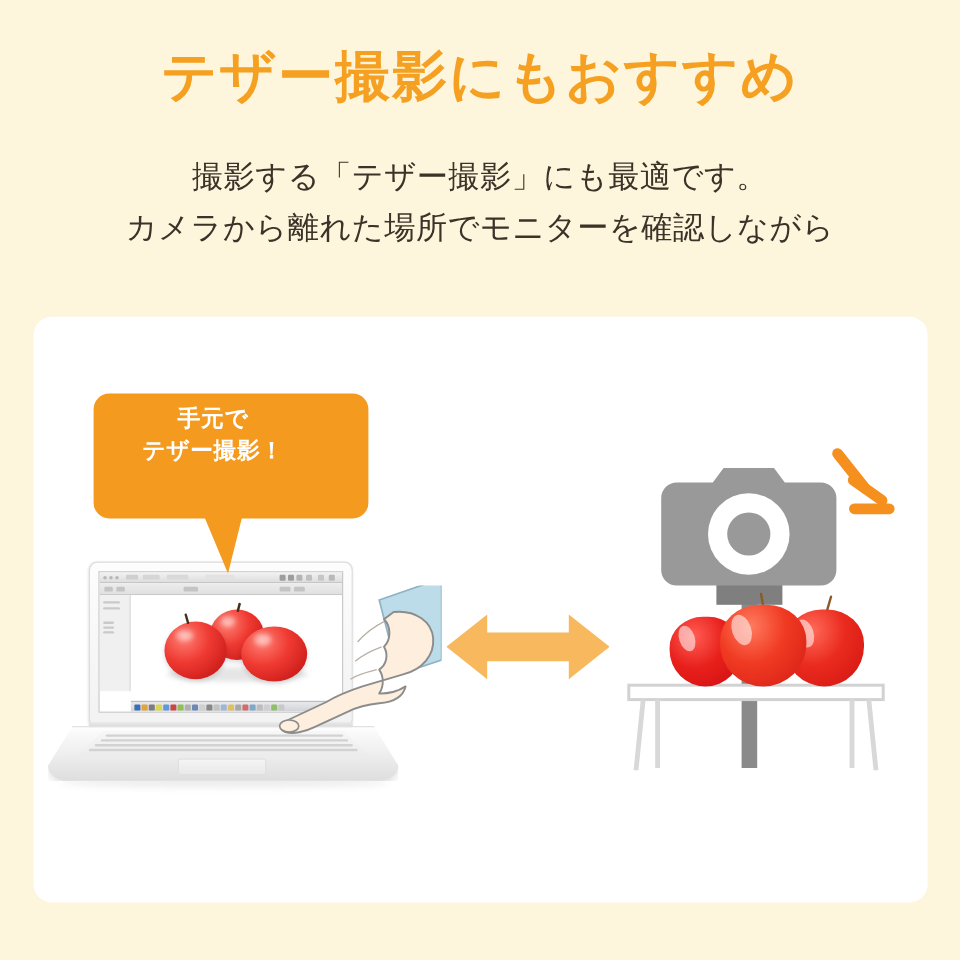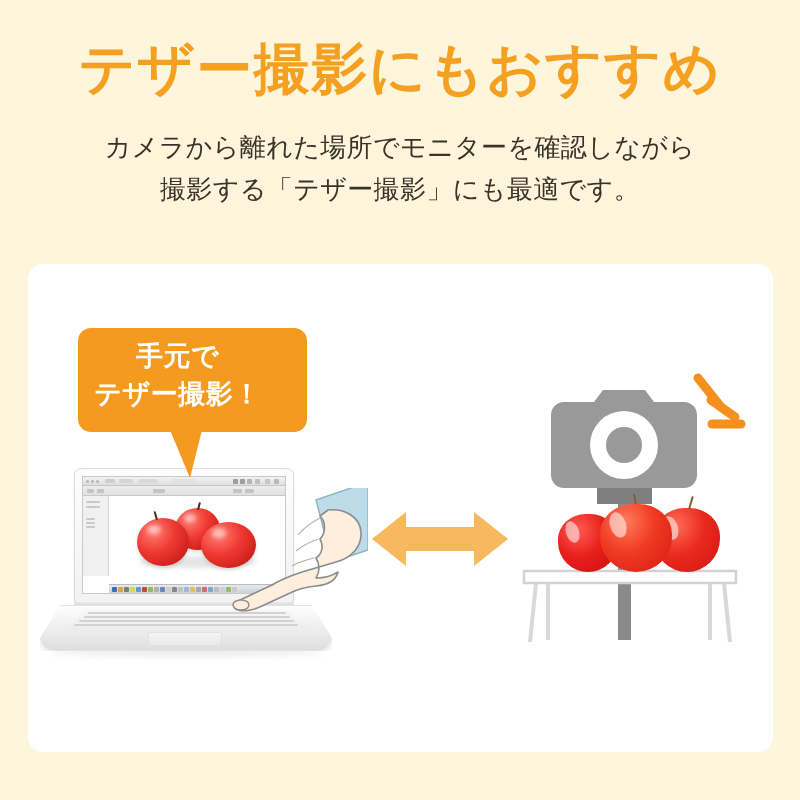--- a/index.html
+++ b/index.html
@@ -21,21 +21,21 @@
   }
 
   
   .headline {
     position: absolute;
     left: 0;
     top: 38px;
     width: 800px;
     text-align: center;
     color: #f5a020;
-    font-size: 56px;
+    font-size: 46px;
     font-weight: bold;
     letter-spacing: 1.5px;
     line-height: 1.1;
     white-space: nowrap;
   }
   .subline {
     position: absolute;
     left: 0;
     top: 126px;
     width: 800px;
@@ -70,21 +70,21 @@
     border-radius: 13px;
     z-index: 7;
   }
   .bubble-text {
     position: absolute;
     left: 0;
     top: 9px;
     width: 199px;
     text-align: center;
     color: #ffffff;
-    font-size: 27px;
+    font-size: 19px;
     font-weight: bold;
     line-height: 1.42;
     letter-spacing: 0.5px;
   }
   .bubble-text span { display: block; white-space: nowrap; }
   .bubble-tail {
     position: absolute;
     left: 170px;
     top: 430px;
     width: 0;
@@ -347,22 +347,22 @@
   }
 </style>
 </head>
 <body>
 
 <div id="stage">
 
   <div class="headline">テザー撮影にもおすすめ</div>
 
   <div class="subline">
+    <span>撮影する「テザー撮影」にも最適です。</span>
     <span>カメラから離れた場所でモニターを確認しながら</span>
-    <span>撮影する「テザー撮影」にも最適です。</span>
   </div>
 
   <div class="card"></div>
 
   <div class="bubble">
     <div class="bubble-text">
       <span>手元で</span>
       <span>テザー撮影！</span>
     </div>
   </div>

